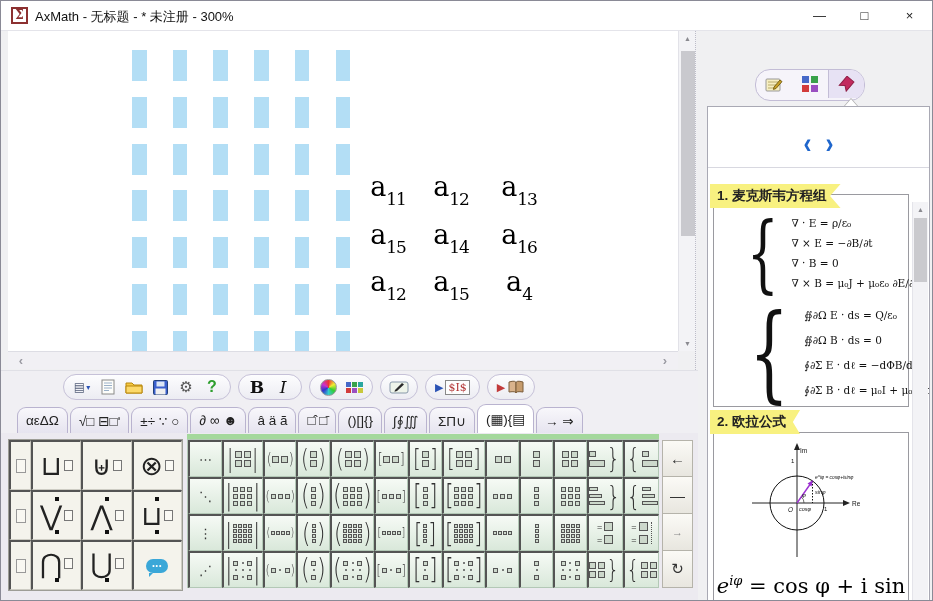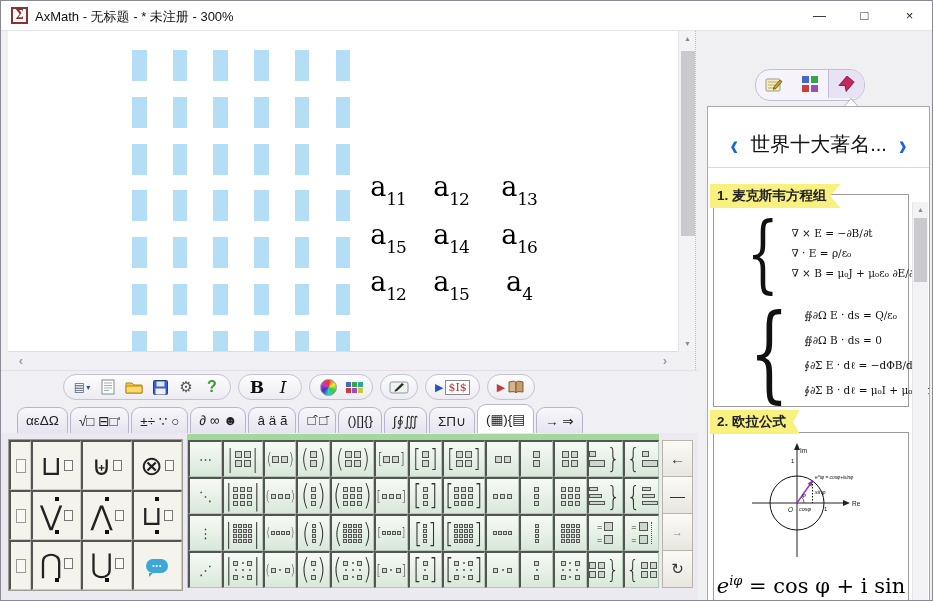--- a/index.html
+++ b/index.html
@@ -203,34 +203,34 @@
           <svg width="18" height="17">
               <path d="M4 2 h9 v12 l-4.5 -3.5 L4 14 z" fill="#c22a5e" stroke="#8e1d44" transform="rotate(40 9 8)"></path>
             </svg>
         </button>
       </div>
       <div class="pointer-up"></div>
 
       <div class="panel">
         <div class="fnav">
           <button class="chev">‹</button>
-          <span class="ftitle">世界十大著名...</span>
           <button class="chev">›</button>
         </div>
         <div class="fdivider"></div>
 
         <div class="scrollwrap">
           <div class="ftag" style="top:14px">1. 麦克斯韦方程组</div>
           <div class="fcard" style="top:24px;height:213px;">
             <div style="margin-top:16px;">
                 <div class="mx-sys">
                   <span class="mx-brace" style="font-size: 84px;">{</span>
                   <div class="mx-lines">
+                    <div class="mx-line" style="line-height: 20px;">∇ · E = ρ∕ε₀</div>
                     <div class="mx-line" style="line-height: 20px;">∇ × E = −∂B∕∂t</div>
-                    <div class="mx-line" style="line-height: 20px;">∇ · E = ρ∕ε₀</div>
+                    <div class="mx-line" style="line-height: 20px;">∇ · B = 0</div>
                     <div class="mx-line" style="line-height: 20px;">∇ × B = μ₀J + μ₀ε₀ ∂E∕∂t</div>
                   </div>
                 </div>
                 <div class="mx-sys">
                   <span class="mx-brace" style="font-size: 104px;">{</span>
                   <div class="mx-lines">
                     <div class="mx-line" style="line-height: 25px;">∯∂Ω E · ds = Q∕ε₀</div>
                     <div class="mx-line" style="line-height: 25px;">∯∂Ω B · ds = 0</div>
                     <div class="mx-line" style="line-height: 25px;">∮∂Σ E · dℓ = −dΦB∕dt</div>
                     <div class="mx-line" style="line-height: 25px;">∮∂Σ B · dℓ = μ₀I + μ₀ε₀ dΦE∕dt</div>

